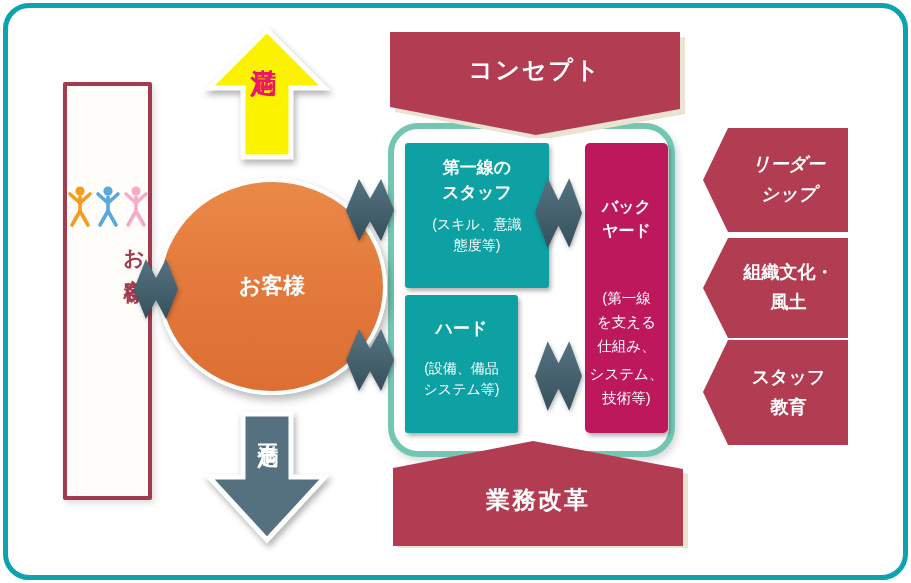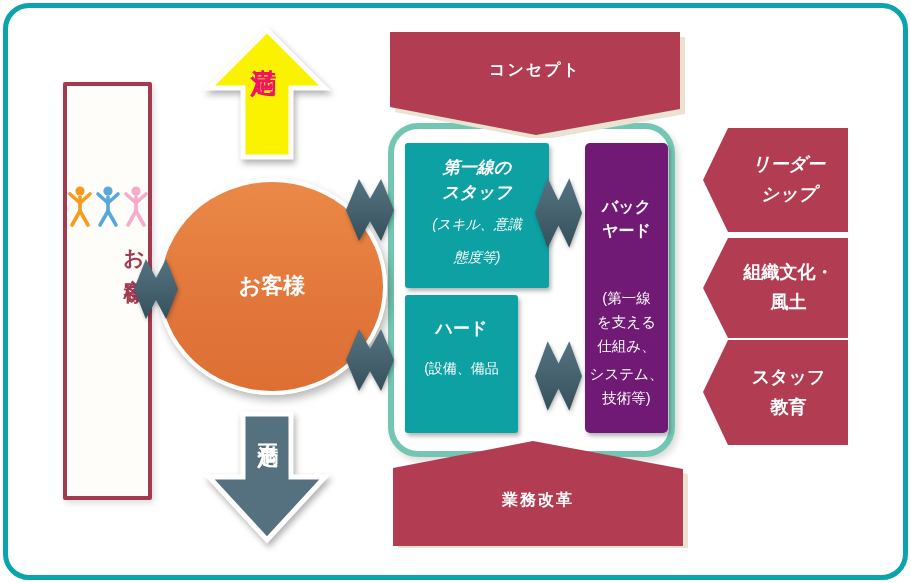--- a/index.html
+++ b/index.html
@@ -30,35 +30,35 @@
   .up-fill { fill:#fbf200; }
   .down-fill { fill:#55707f; }
   .shadowed { filter:drop-shadow(2px 4px 3px rgba(0,0,0,.30)); }
   .up-label { left:247px; top:49px; writing-mode:vertical-rl; text-orientation:upright;
     color:#ee1566; font-size:26px; font-weight:700; letter-spacing:3px; z-index:3; }
   .down-label { left:254px; top:427px; writing-mode:vertical-rl; text-orientation:upright;
     color:#ffffff; font-size:21px; font-weight:600; letter-spacing:2px; z-index:3; }
 
   
   .red-shape polygon { fill:#b23c51; filter:drop-shadow(5px 5px 0 #eae3d2); }
-  .banner-label { color:#fff; font-size:16px; font-weight:700; letter-spacing:2px;
+  .banner-label { color:#fff; font-size:24px; font-weight:700; letter-spacing:2px;
     display:flex; align-items:center; justify-content:center; z-index:4; }
   .tag { z-index:2; }
   .tag-label { color:#fff; font-size:18px; font-weight:600; line-height:1.65; text-align:center;
     display:flex; flex-direction:column; align-items:center; justify-content:center;
     padding-left:26px; z-index:3; }
 
   
   .container-box { left:388px; top:123px; width:287px; height:334px; background:#ffffff;
     border:6px solid #73c6b2; border-radius:30px; box-shadow:3px 4px 7px rgba(0,0,0,.15); z-index:1; }
 
   .inner-box { color:#fff; text-align:center; z-index:2; }
   .teal-box { background:#0da1a4; border-radius:3px; box-shadow:2px 3px 4px rgba(0,0,0,.30); }
-  .gray-box { background:#701a75; border-radius:5px; box-shadow:2px 3px 4px rgba(0,0,0,.30); }
-  .staff-box { left:405px; top:143px; width:144px; height:145px; padding-top:13px;font-style:italic; }
+  .gray-box { background:#be185d; border-radius:5px; box-shadow:2px 3px 4px rgba(0,0,0,.30); }
+  .staff-box { left:405px; top:143px; width:144px; height:145px; padding-top:13px; }
   .hard-box  { left:405px; top:295px; width:113px; height:138px; padding-top:22px; }
   .backyard-box { left:585px; top:143px; width:83px; height:290px; padding-top:52px; }
   .box-title { display:block; font-size:17px; font-weight:600; line-height:1.45; }
   .box-sub { display:block; font-size:14px; font-weight:500; line-height:1.5; }
   .staff-box .box-sub { margin-top:9px; }
   .hard-box .box-sub { margin-top:16px; }
   .backyard-box .box-title { font-size:16px; line-height:1.5; }
   .backyard-box .box-sub { font-size:14.5px; line-height:1.65; margin-top:44px; }
 
   
@@ -134,26 +134,27 @@
 
   <svg class="abs red-shape" style="left:388px; top:436px; z-index:3;" width="300" height="112" viewBox="0 0 300 112">
     <polygon points="145,5 295,33 295,110 5,110 5,32"></polygon>
   </svg>
   <div class="abs banner-label" style="left:388px; top:468px; width:300px; height:64px;">業務改革</div>
 
   <div class="abs inner-box teal-box staff-box">
     <span class="box-title">第一線の</span>
     <span class="box-title">スタッフ</span>
     <span class="box-sub">(スキル、意識</span>
-    <span class="box-sub" style="margin-top:12px">態度等)</span>
+    <span class="box-sub" style="margin-top:0">態度等)</span>
   </div>
 
   <div class="abs inner-box teal-box hard-box">
     <span class="box-title">ハード</span>
     <span class="box-sub">(設備、備品</span>
+    <span class="box-sub" style="margin-top:0">システム等)</span>
   </div>
 
   <div class="abs inner-box gray-box backyard-box">
     <span class="box-title">バック</span>
     <span class="box-title">ヤード</span>
     <span class="box-sub">(第一線</span>
     <span class="box-sub" style="margin-top:0">を支える</span>
     <span class="box-sub" style="margin-top:0">仕組み、</span>
     <span class="box-sub" style="margin-top:4px">システム、</span>
     <span class="box-sub" style="margin-top:0">技術等)</span>

